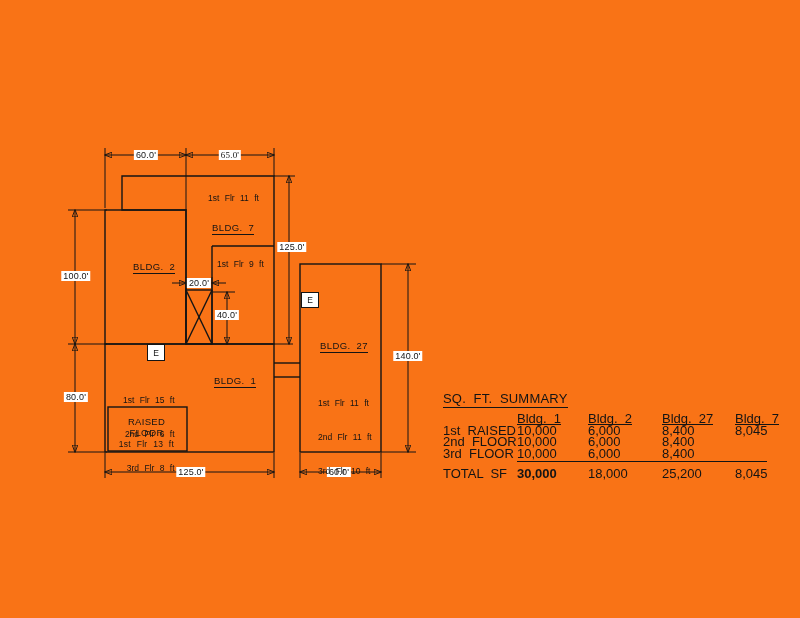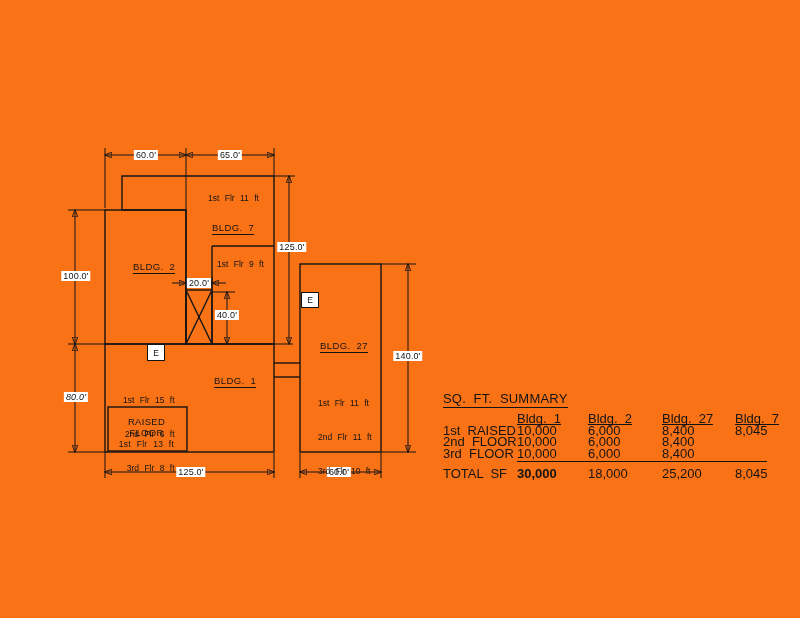--- a/index.html
+++ b/index.html
@@ -91,23 +91,23 @@
       <line x1="172" y1="283" x2="186" y2="283" marker-end="url(#ae)"></line>
       <line x1="212" y1="283" x2="226" y2="283" marker-start="url(#as)"></line>
       <line x1="227" y1="292" x2="227" y2="344" marker-start="url(#as)" marker-end="url(#ae)"></line>
       <line x1="408" y1="264" x2="408" y2="452" marker-start="url(#as)" marker-end="url(#ae)"></line>
       <line x1="105" y1="472" x2="274" y2="472" marker-start="url(#as)" marker-end="url(#ae)"></line>
       <line x1="300" y1="472" x2="381" y2="472" marker-start="url(#as)" marker-end="url(#ae)"></line>
     </g>
   </svg>
 
   <div class="dim" style="left:146px;top:155px;">60.0'</div>
-  <div class="dim" style="left:230px;top:155px;">65.0'</div>
+  <div class="dim" style="left:230px;top:155px;font-family:Liberation Serif, serif;">65.0'</div>
   <div class="dim" style="left:76px;top:276px;">100.0'</div>
-  <div class="dim" style="left:76px;top:397px;font-style:italic;">80.0'</div>
+  <div class="dim" style="left:76px;top:397px;">80.0'</div>
   <div class="dim" style="left:292px;top:247px;">125.0'</div>
   <div class="dim" style="left:199px;top:283px;">20.0'</div>
   <div class="dim" style="left:227px;top:315px;">40.0'</div>
   <div class="dim" style="left:408px;top:356px;">140.0'</div>
   <div class="dim" style="left:191px;top:472px;">125.0'</div>
   <div class="dim" style="left:339px;top:472px;">60.0'</div>
 
   <div class="bldg" style="left:133px;top:261px;">BLDG.  2</div>
   <div class="bldg" style="left:212px;top:222px;">BLDG.  7</div>
   <div class="bldg" style="left:214px;top:375px;">BLDG.  1</div>

